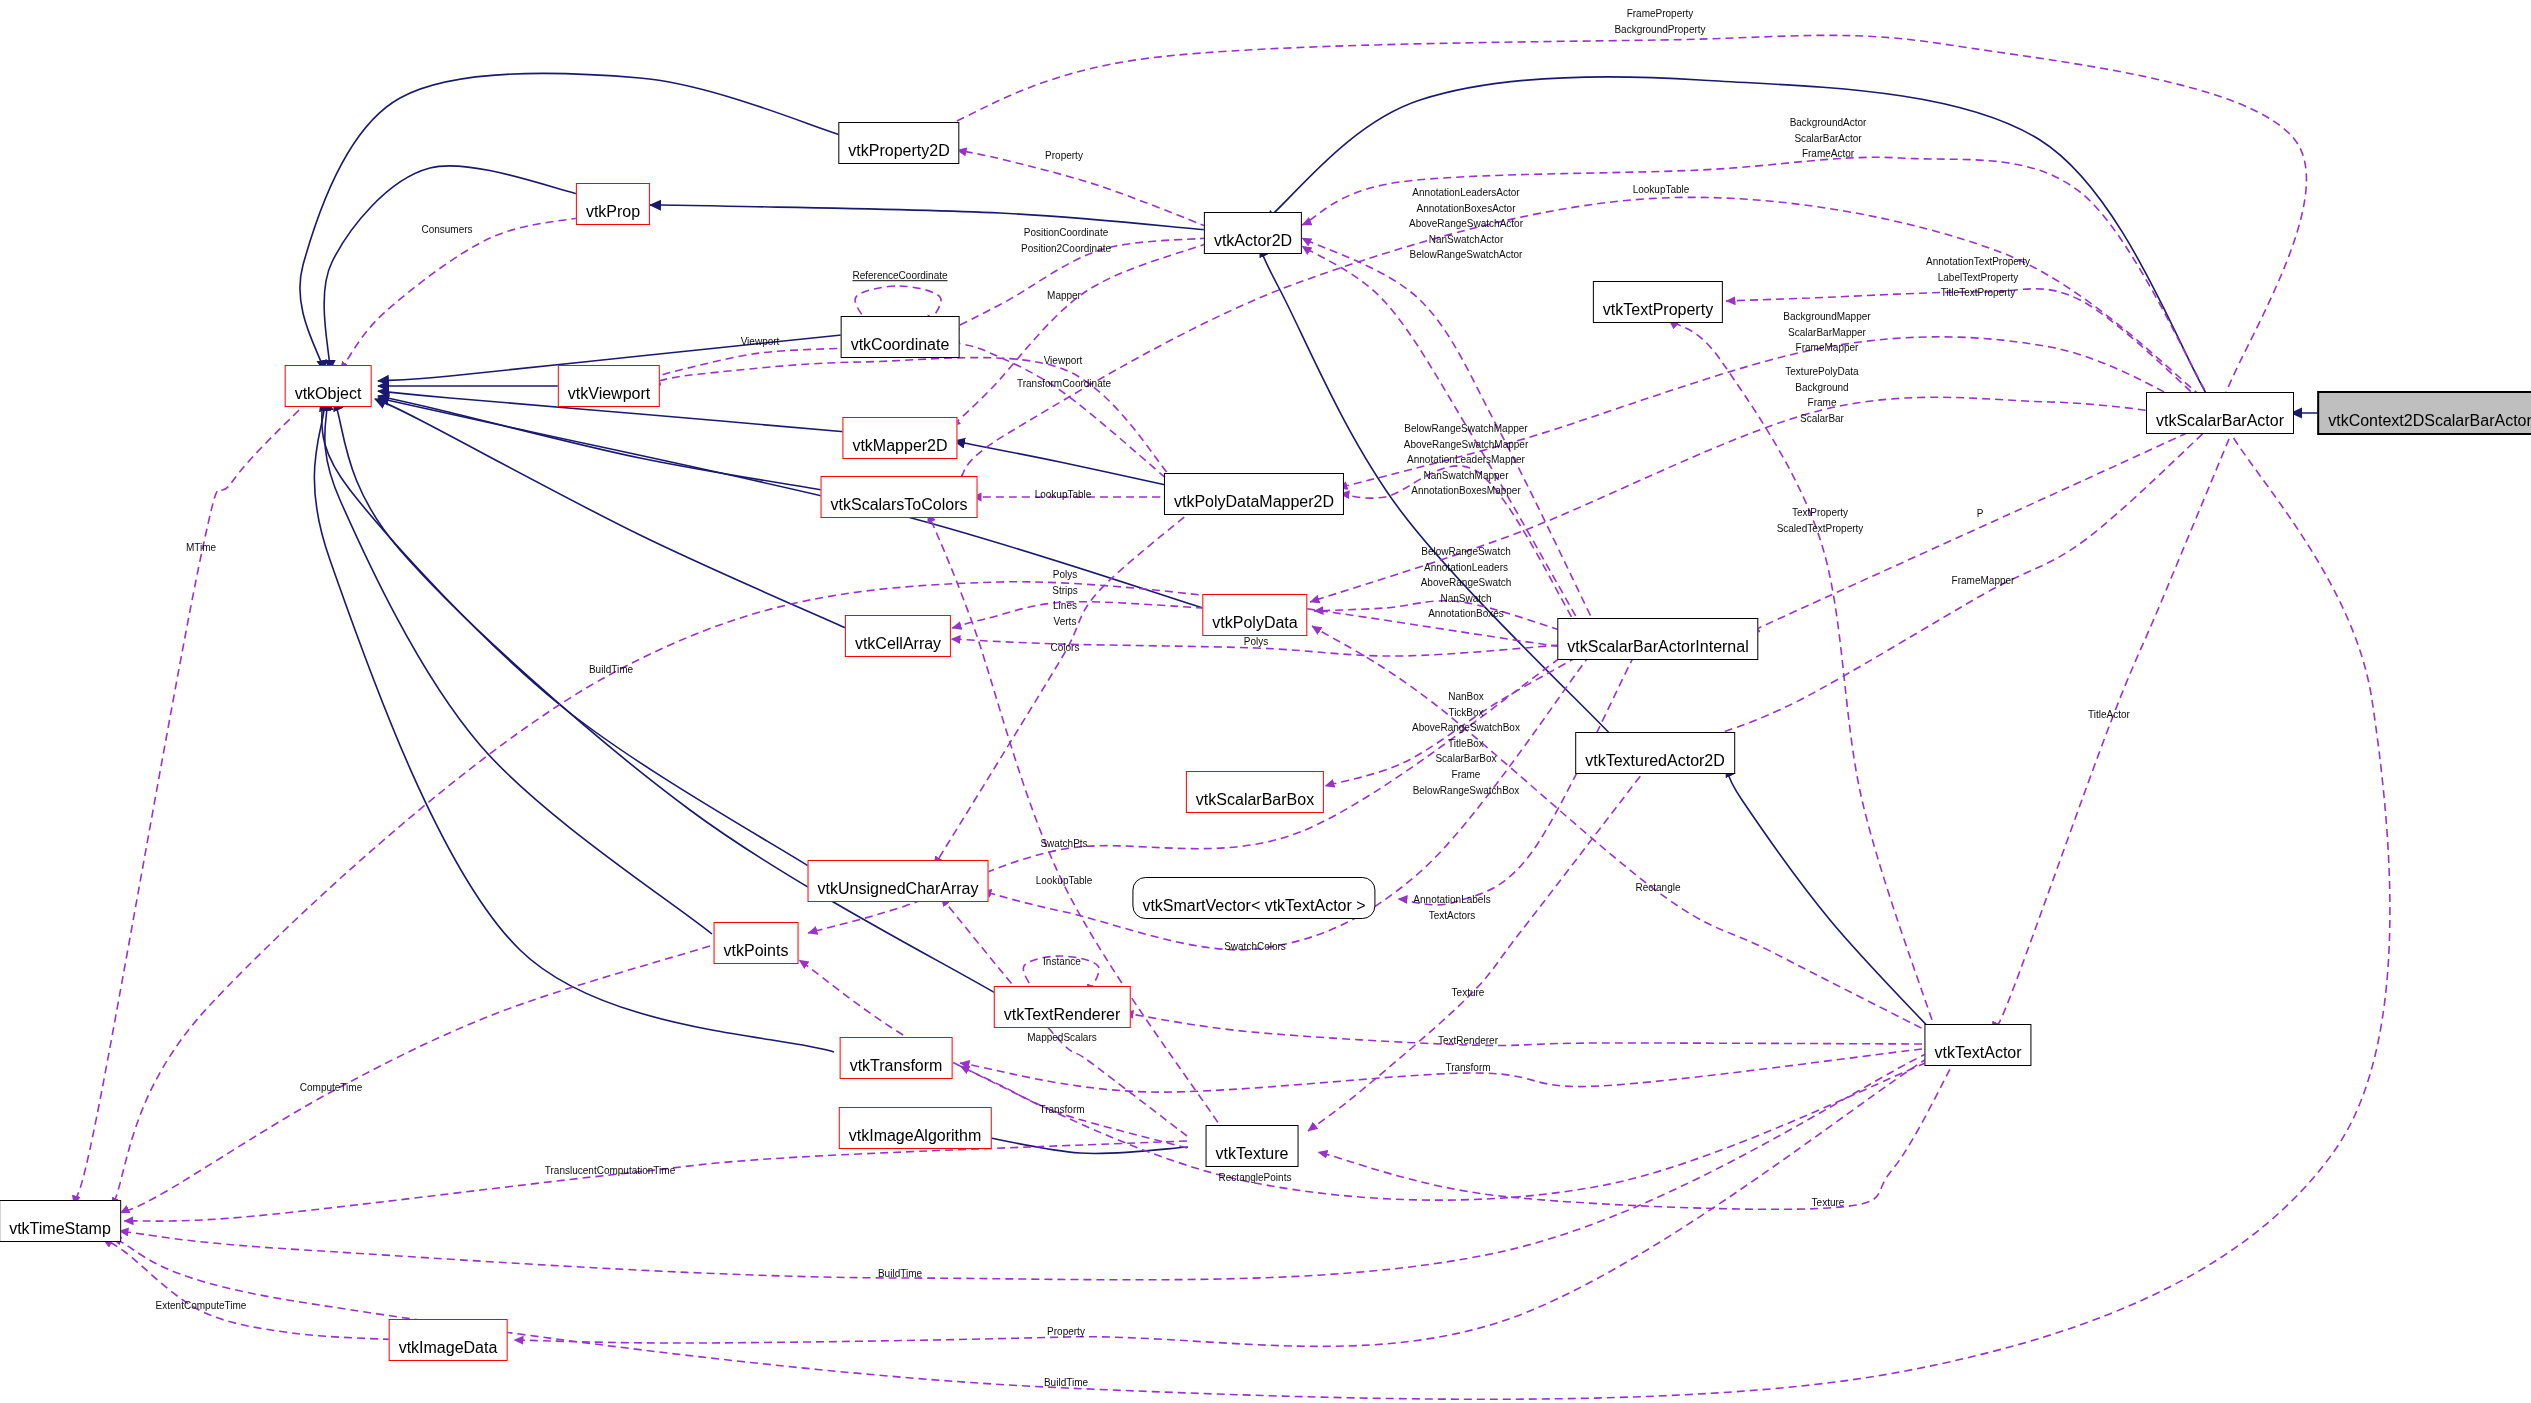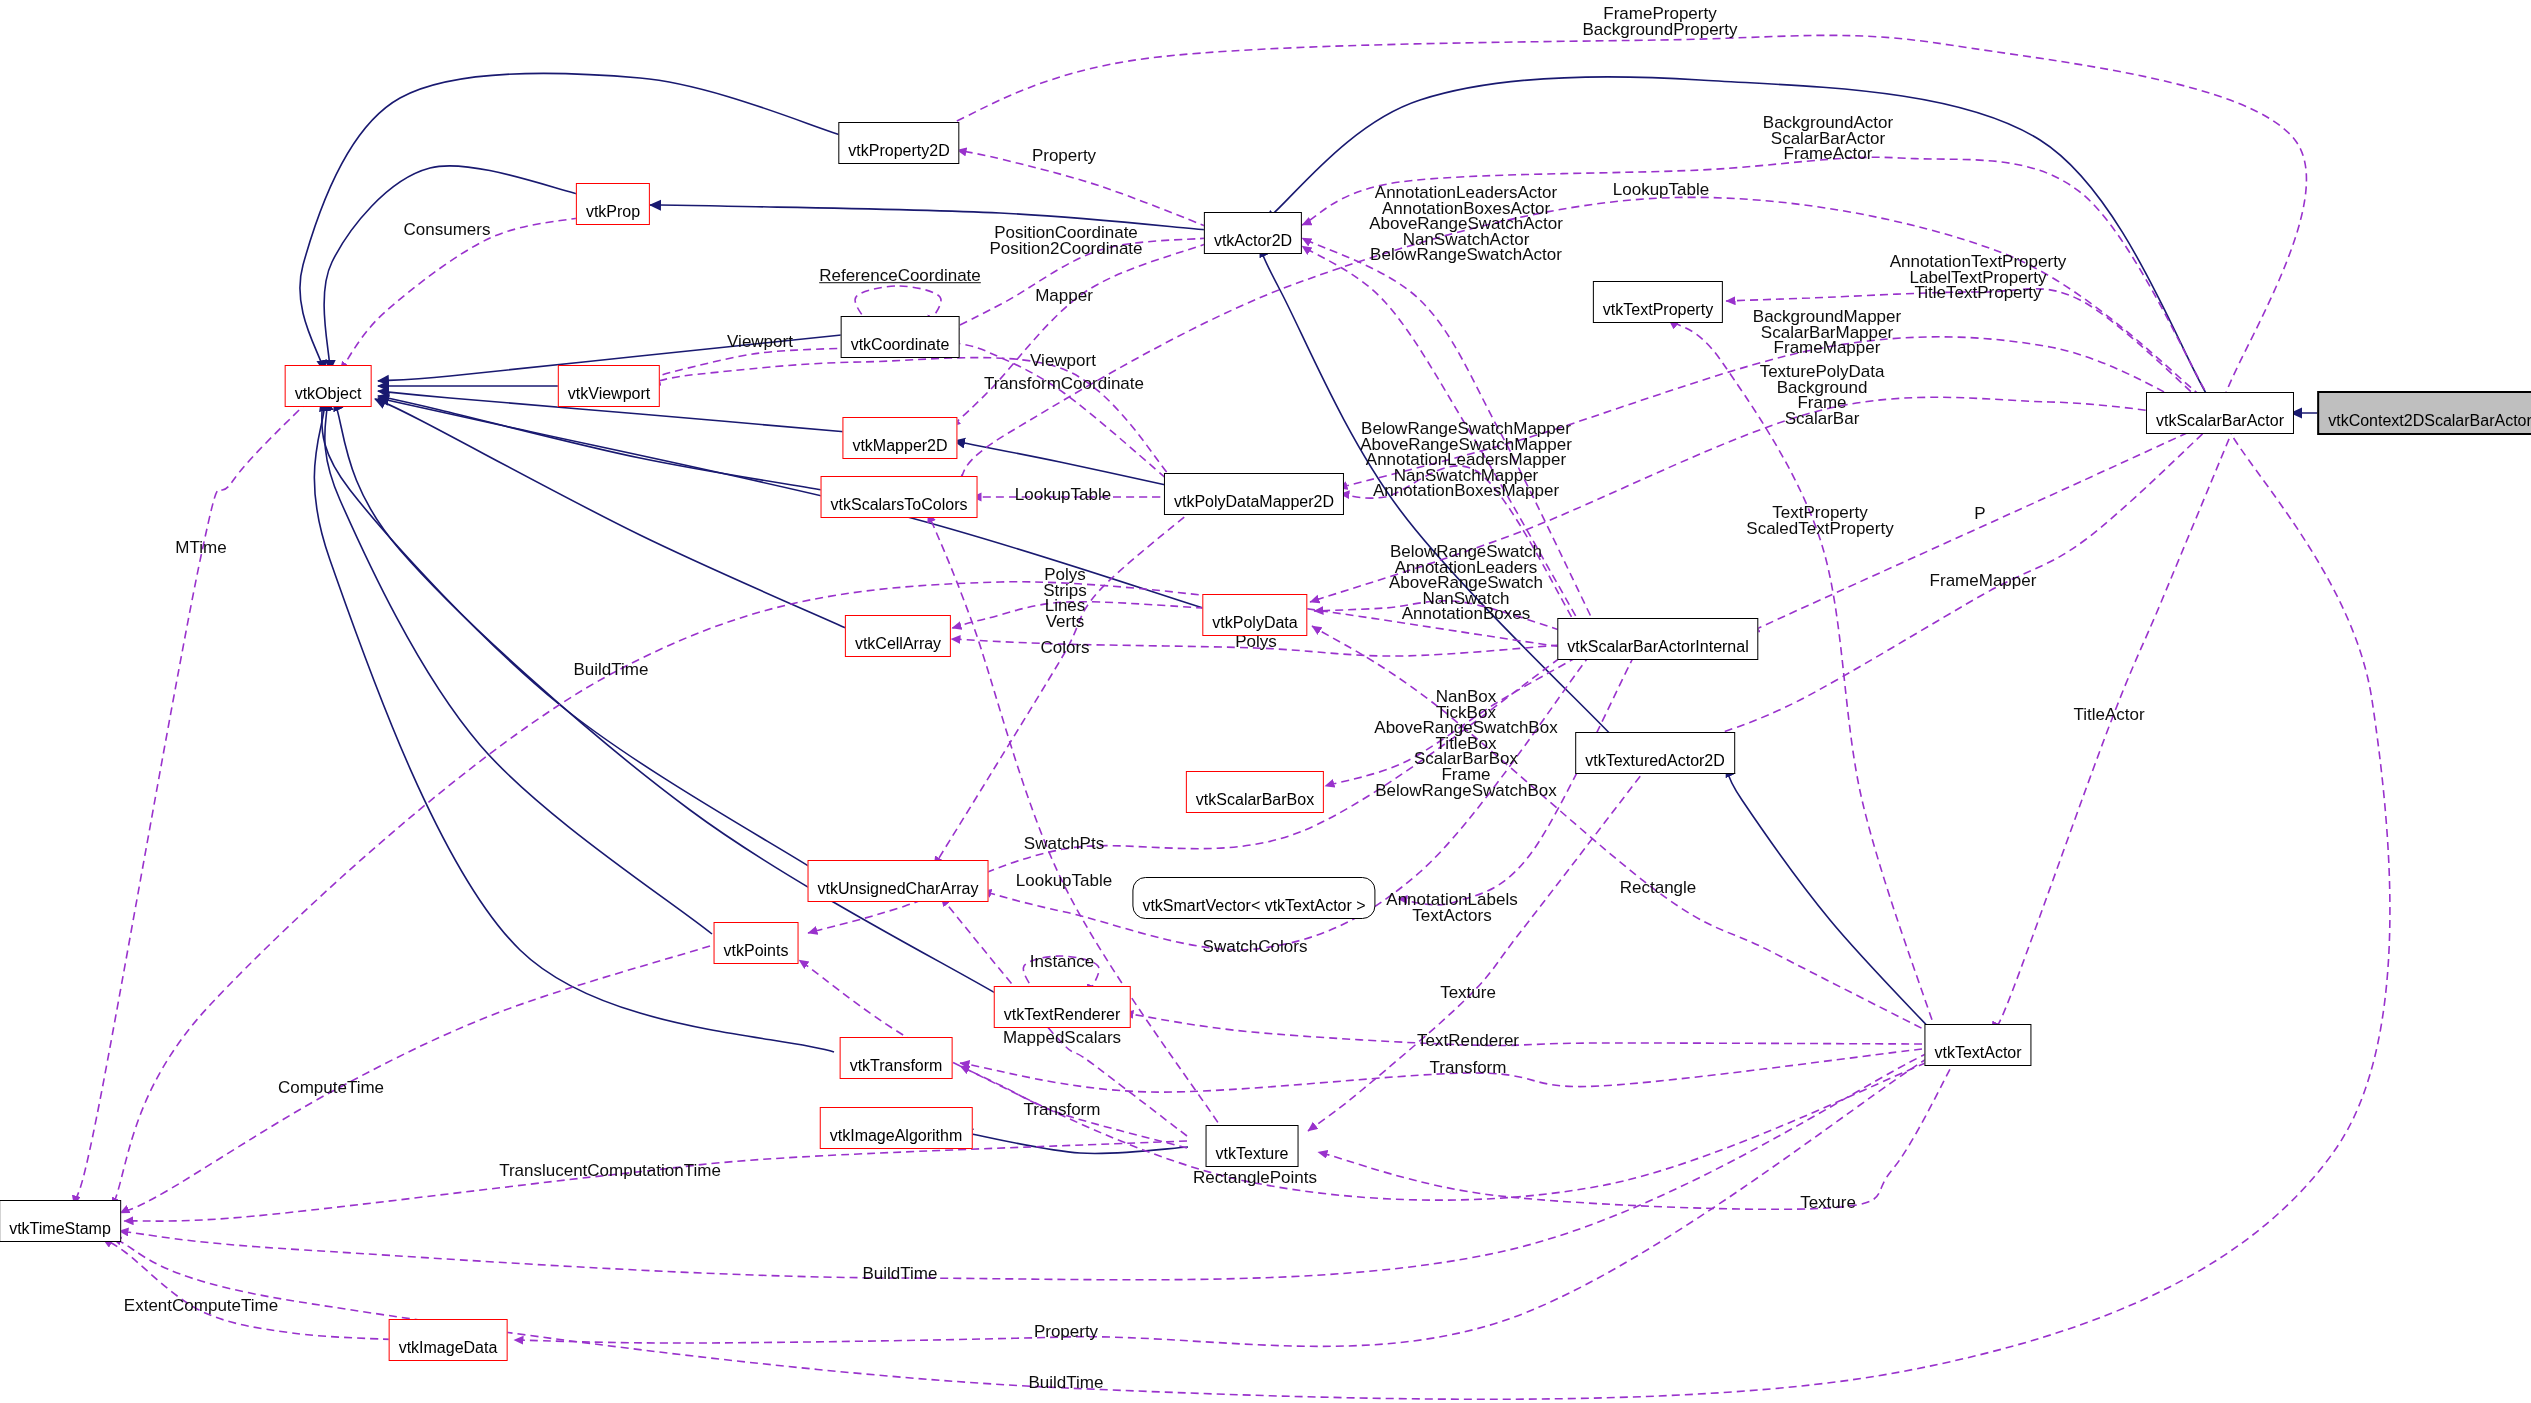--- a/index.html
+++ b/index.html
@@ -5,21 +5,21 @@
 <style>
   html,body{margin:0;padding:0;background:#ffffff;}
   .canvas{position:relative;width:2531px;height:1403px;overflow:hidden;
           font-family:"Liberation Sans",sans-serif;background:#ffffff;}
   .edge-layer{position:absolute;left:0;top:0;width:2531px;height:1403px;z-index:0;}
   .node{position:absolute;transform:translate(-50%,-50%);background:#ffffff;
         border:1.4px solid #000000;padding:18px 9px 3px 9px;font-size:16px;
         white-space:nowrap;color:#000000;z-index:2;line-height:19px;}
   .node.red{border-color:#ff0000;}
   .node.main{background:#bfbfbf;border-width:2.2px;}
-  .elabel{position:absolute;transform:translate(-50%,-50%);font-size:17px;
+  .elabel{position:absolute;transform:translate(-50%,-50%);font-size:10px;
           line-height:15.6px;text-align:center;white-space:pre;color:#0d0d0d;z-index:1;}
 </style>
 </head>
 <body>
 
 <div class="canvas">
   <svg class="edge-layer" width="2531" height="1403" viewBox="0 0 2531 1403" xmlns="http://www.w3.org/2000/svg">
     <defs>
       <marker id="mD" markerWidth="12" markerHeight="10" refX="9.5" refY="4.5" orient="auto" markerUnits="userSpaceOnUse">
         <path d="M0,0 L10,4.5 L0,9 z" fill="#9932cc"></path>
@@ -114,21 +114,21 @@
       <div class="node red" style="left: 898px; top: 636px;">vtkCellArray</div>
       <div class="node red" style="left: 1255px; top: 615px;">vtkPolyData</div>
       <div class="node" style="left: 1658px; top: 639px;">vtkScalarBarActorInternal</div>
       <div class="node" style="left: 1655px; top: 753px;">vtkTexturedActor2D</div>
       <div class="node red" style="left: 1255px; top: 792px;">vtkScalarBarBox</div>
       <div class="node red" style="left: 898px; top: 881px;">vtkUnsignedCharArray</div>
       <div class="node" style="left: 1254px; top: 898px; border-radius: 13px;">vtkSmartVector&lt; vtkTextActor &gt;</div>
       <div class="node red" style="left: 756px; top: 943px;">vtkPoints</div>
       <div class="node red" style="left: 1062px; top: 1007px;">vtkTextRenderer</div>
       <div class="node red" style="left: 896px; top: 1058px;">vtkTransform</div>
-      <div class="node red" style="left: 896px; top: 1128px;">vtkImageAlgorithm</div>
+      <div class="node red" style="left: 915px; top: 1128px;">vtkImageAlgorithm</div>
       <div class="node" style="left: 1252px; top: 1146px;">vtkTexture</div>
       <div class="node" style="left: 1978px; top: 1045px;">vtkTextActor</div>
       <div class="node" style="left: 60px; top: 1221px;">vtkTimeStamp</div>
       <div class="node red" style="left: 448px; top: 1340px;">vtkImageData</div>
     </div>
   <div id="labels">
       <div class="elabel" style="left: 1660px; top: 22px;">FrameProperty
 BackgroundProperty</div>
       <div class="elabel" style="left: 1828px; top: 138px;">BackgroundActor
 ScalarBarActor

